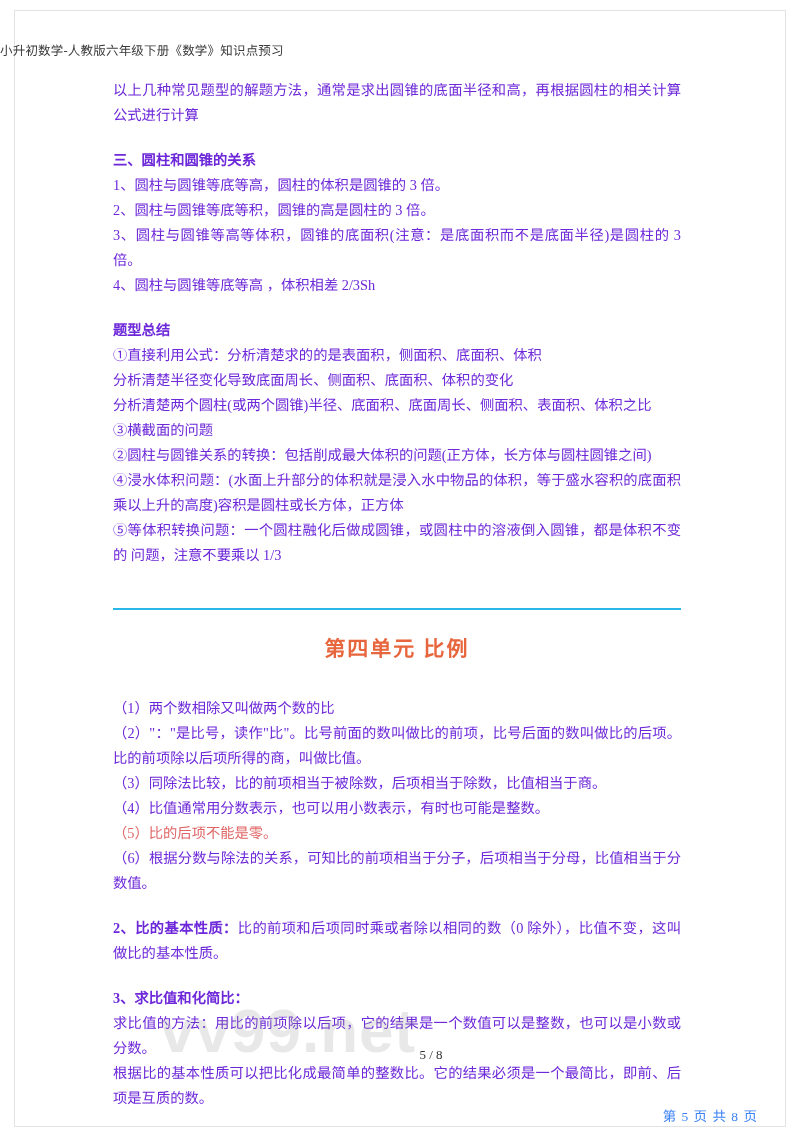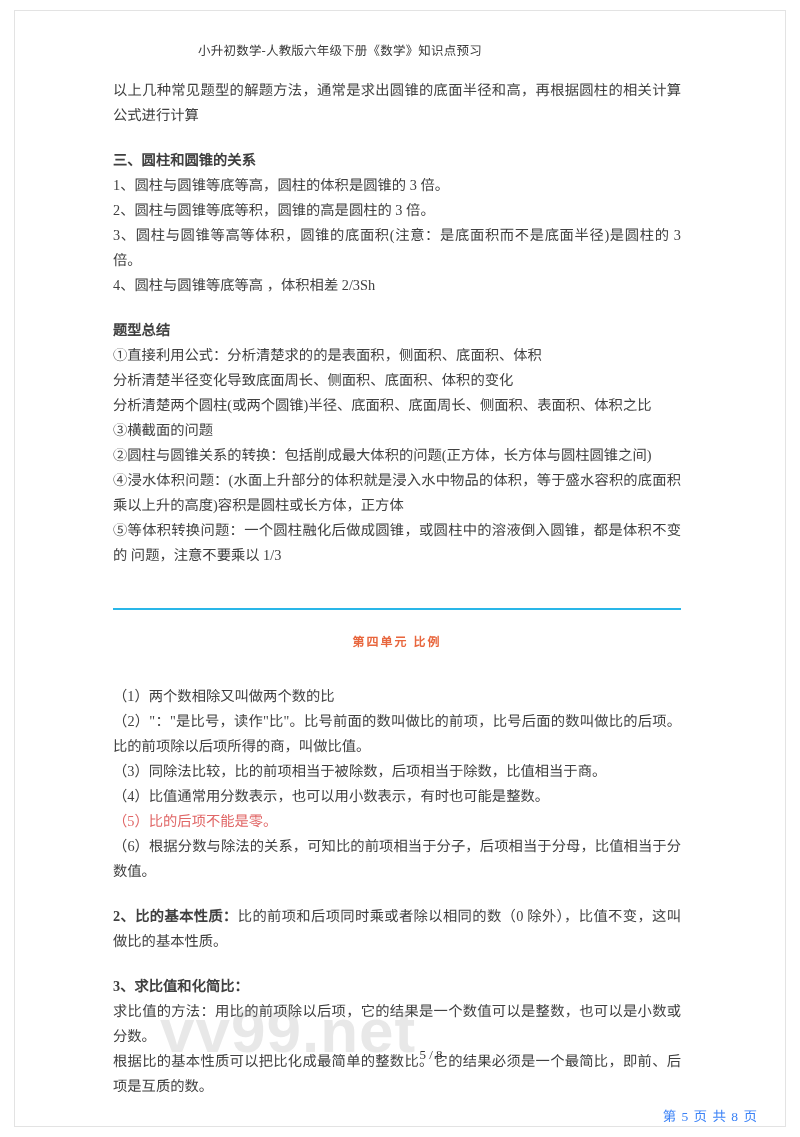--- a/index.html
+++ b/index.html
@@ -32,37 +32,37 @@
     height: 1117px;
     border: 1px solid #e3e3e3;
     box-sizing: border-box;
     pointer-events: none;
   }
   .doc-header {
     position: absolute;
     left: 0;
     top: 40px;
     width: 680px;
-    text-align: center;
+    text-align: left;
     font-size: 12.5px;
     color: #3a3a3a;
     letter-spacing: 0.2px;
     font-family: "Liberation Serif", "DejaVu Serif", serif;
   }
   .content {
     position: absolute;
     left: 113px;
     top: 78px;
     width: 568px;
   }
   p {
     margin: 0;
     font-size: 14.3px;
     line-height: 25px;
-    color: #404040;
+    color: #6d28d9;
     text-align: justify;
   }
   .para-block {
     margin-bottom: 0;
   }
   .gap-md { height: 20px; }
   .bold {
     font-weight: bold;
   }
   .red {
@@ -72,21 +72,21 @@
     margin-top: 40px;
     height: 2px;
     background: #29b6e8;
     width: 568px;
   }
   .unit-title {
     margin-top: 22px;
     text-align: center;
     color: #e8663d;
     font-weight: bold;
-    font-size: 12px;
+    font-size: 21px;
     letter-spacing: 2px;
   }
   .after-unit { height: 34px; }
   .page-num {
     position: absolute;
     left: 0;
     top: 1047px;
     width: 800px;
     text-align: center;
     font-size: 13px;

